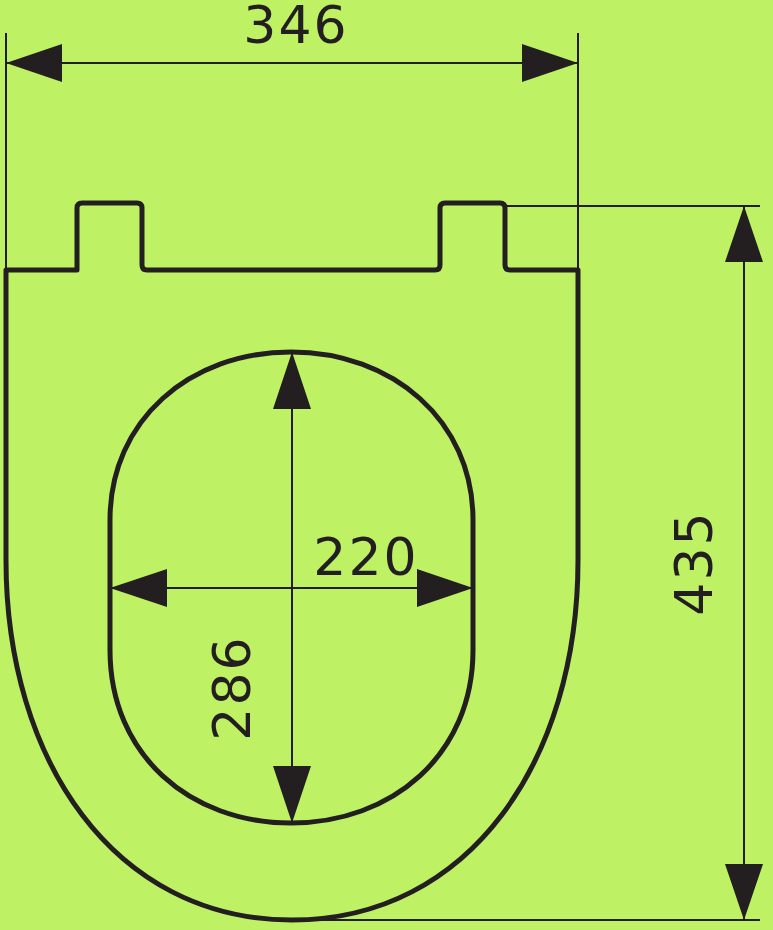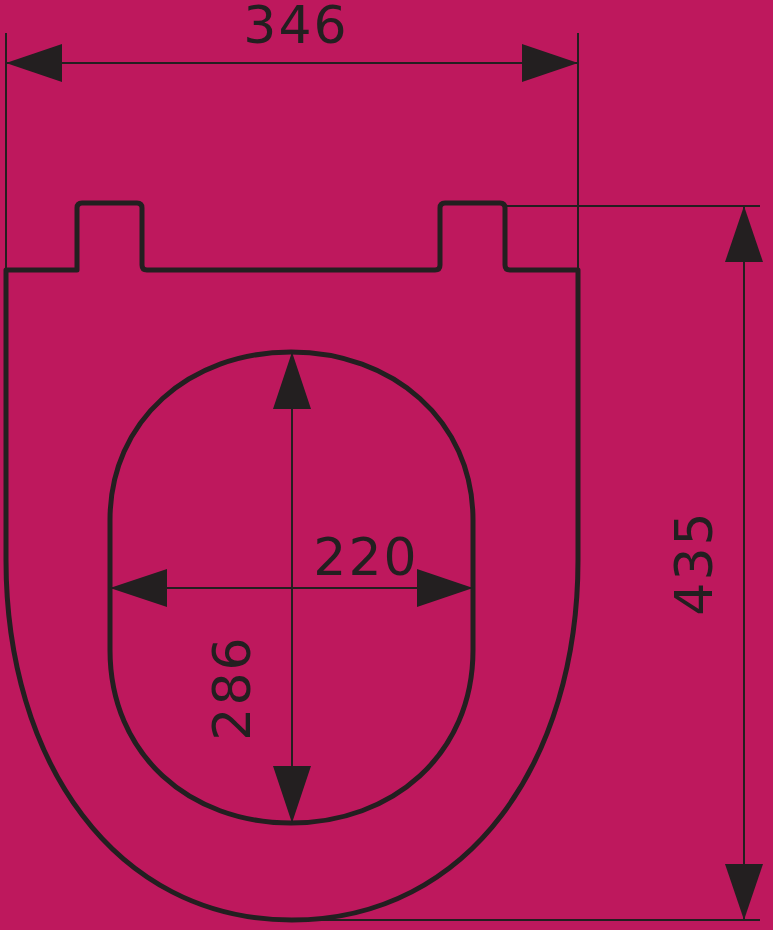--- a/index.html
+++ b/index.html
@@ -8,21 +8,21 @@
     padding: 0;
     background: #ffffff;
   }
   body {
     font-family: "DejaVu Sans", "Liberation Sans", sans-serif;
   }
   #drawing-root {
     position: relative;
     width: 773px;
     height: 930px;
-    background: #be185d;
+    background: #bef264;
     overflow: hidden;
   }
   #drawing-svg {
     display: block;
     width: 773px;
     height: 930px;
   }
   .dim-text {
     font-family: "DejaVu Sans", "Liberation Sans", sans-serif;
     font-size: 52px;

